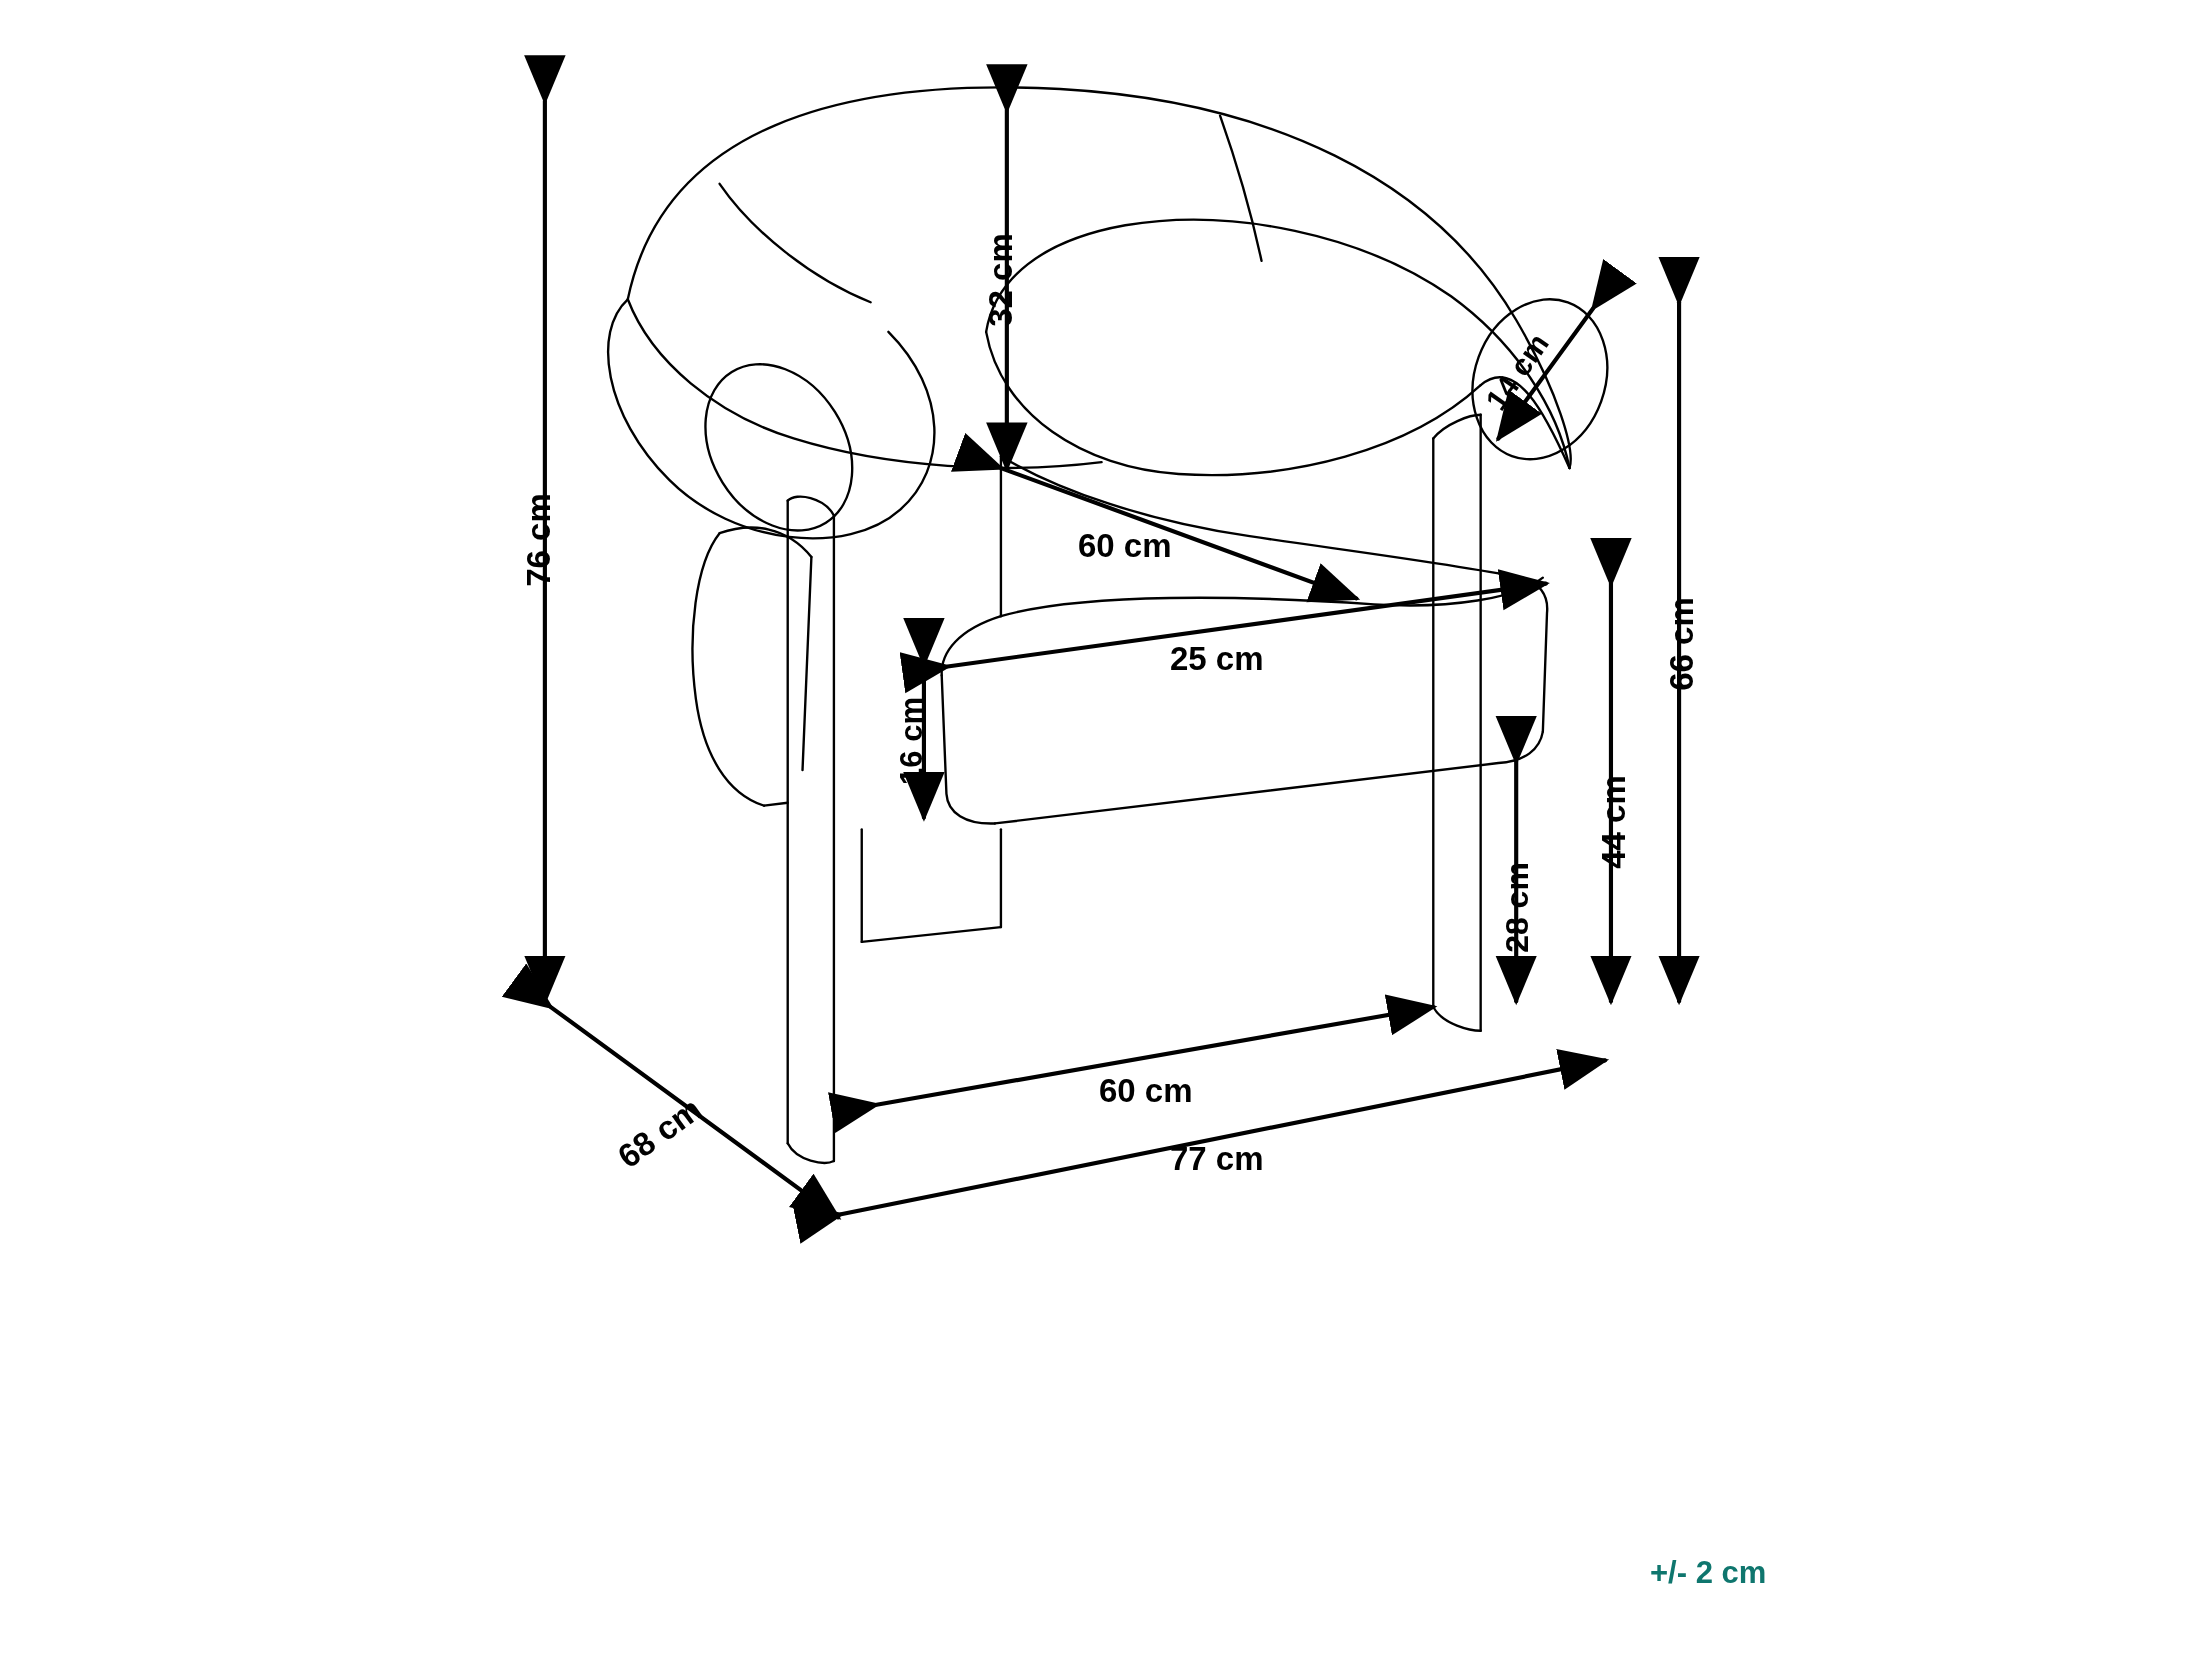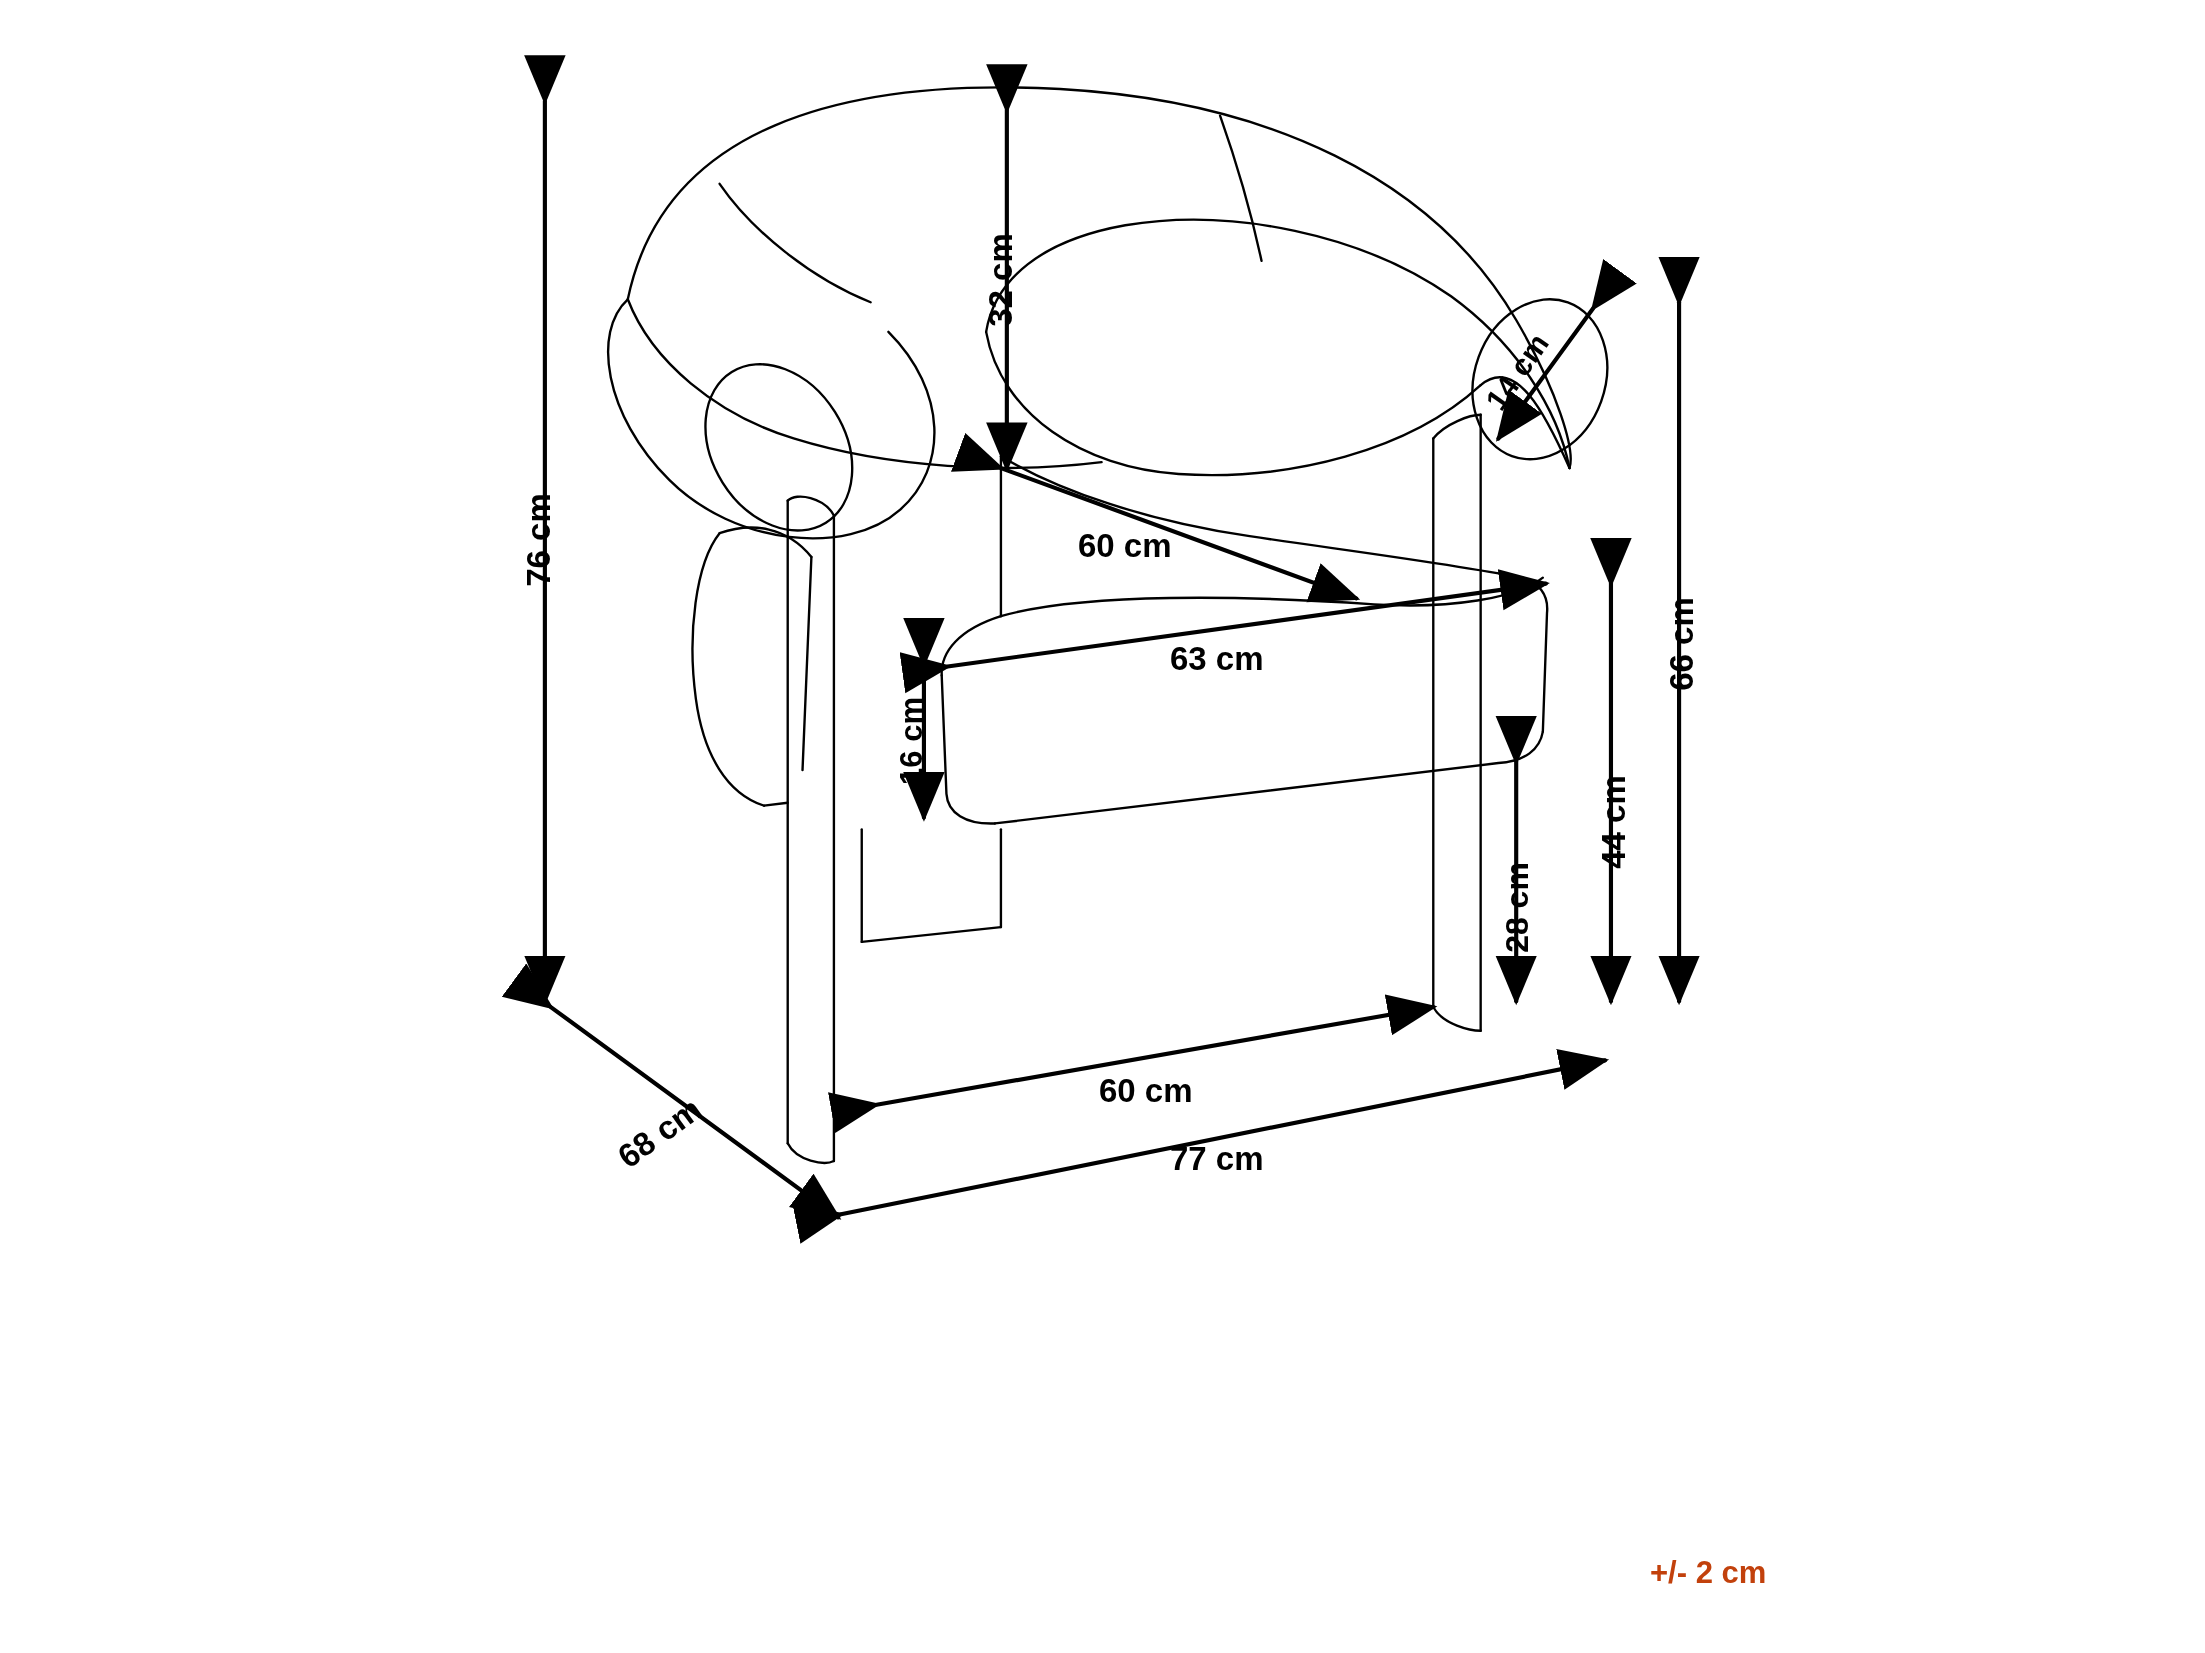--- a/index.html
+++ b/index.html
@@ -30,21 +30,21 @@
     color: #000000;
     white-space: nowrap;
     font-family: "Liberation Sans", sans-serif;
   }
   .rot {
     transform-origin: 50% 50%;
   }
   .tolerance {
     position: absolute;
     font-weight: bold;
-    color: #c2410c;
+    color: #0f766e;
     font-size: 31px;
     white-space: nowrap;
   }
 </style>
 </head>
 <body>
 
 <div id="canvas">
 
   <svg id="drawing" viewBox="0 0 3723 2792">
@@ -151,21 +151,21 @@
   </svg>
 
   <div class="dim-label rot" style="left:492px; top:521px; font-size:33px; transform:rotate(-90deg);">76 cm</div>
 
   <div class="dim-label rot" style="left:954px; top:261px; font-size:33px; transform:rotate(-90deg);">32 cm</div>
 
   <div class="dim-label rot" style="left:1475px; top:355px; font-size:30px; transform:rotate(-55deg);">14 cm</div>
 
   <div class="dim-label" style="left:1078px; top:527px; font-size:33px;">60 cm</div>
 
-  <div class="dim-label" style="left:1170px; top:640px; font-size:33px;">63 cm</div>
+  <div class="dim-label" style="left:1170px; top:640px; font-size:33px;">25 cm</div>
 
   <div class="dim-label rot" style="left:868px; top:723px; font-size:31px; transform:rotate(-90deg);">16 cm</div>
 
   <div class="dim-label rot" style="left:1635px; top:625px; font-size:33px; transform:rotate(-90deg);">66 cm</div>
 
   <div class="dim-label rot" style="left:1567px; top:803px; font-size:33px; transform:rotate(-90deg);">44 cm</div>
 
   <div class="dim-label rot" style="left:1472px; top:889px; font-size:32px; transform:rotate(-90deg);">28 cm</div>
 
   <div class="dim-label rot" style="left:613px; top:1114px; font-size:33px; transform:rotate(-36deg);">68 cm</div>

